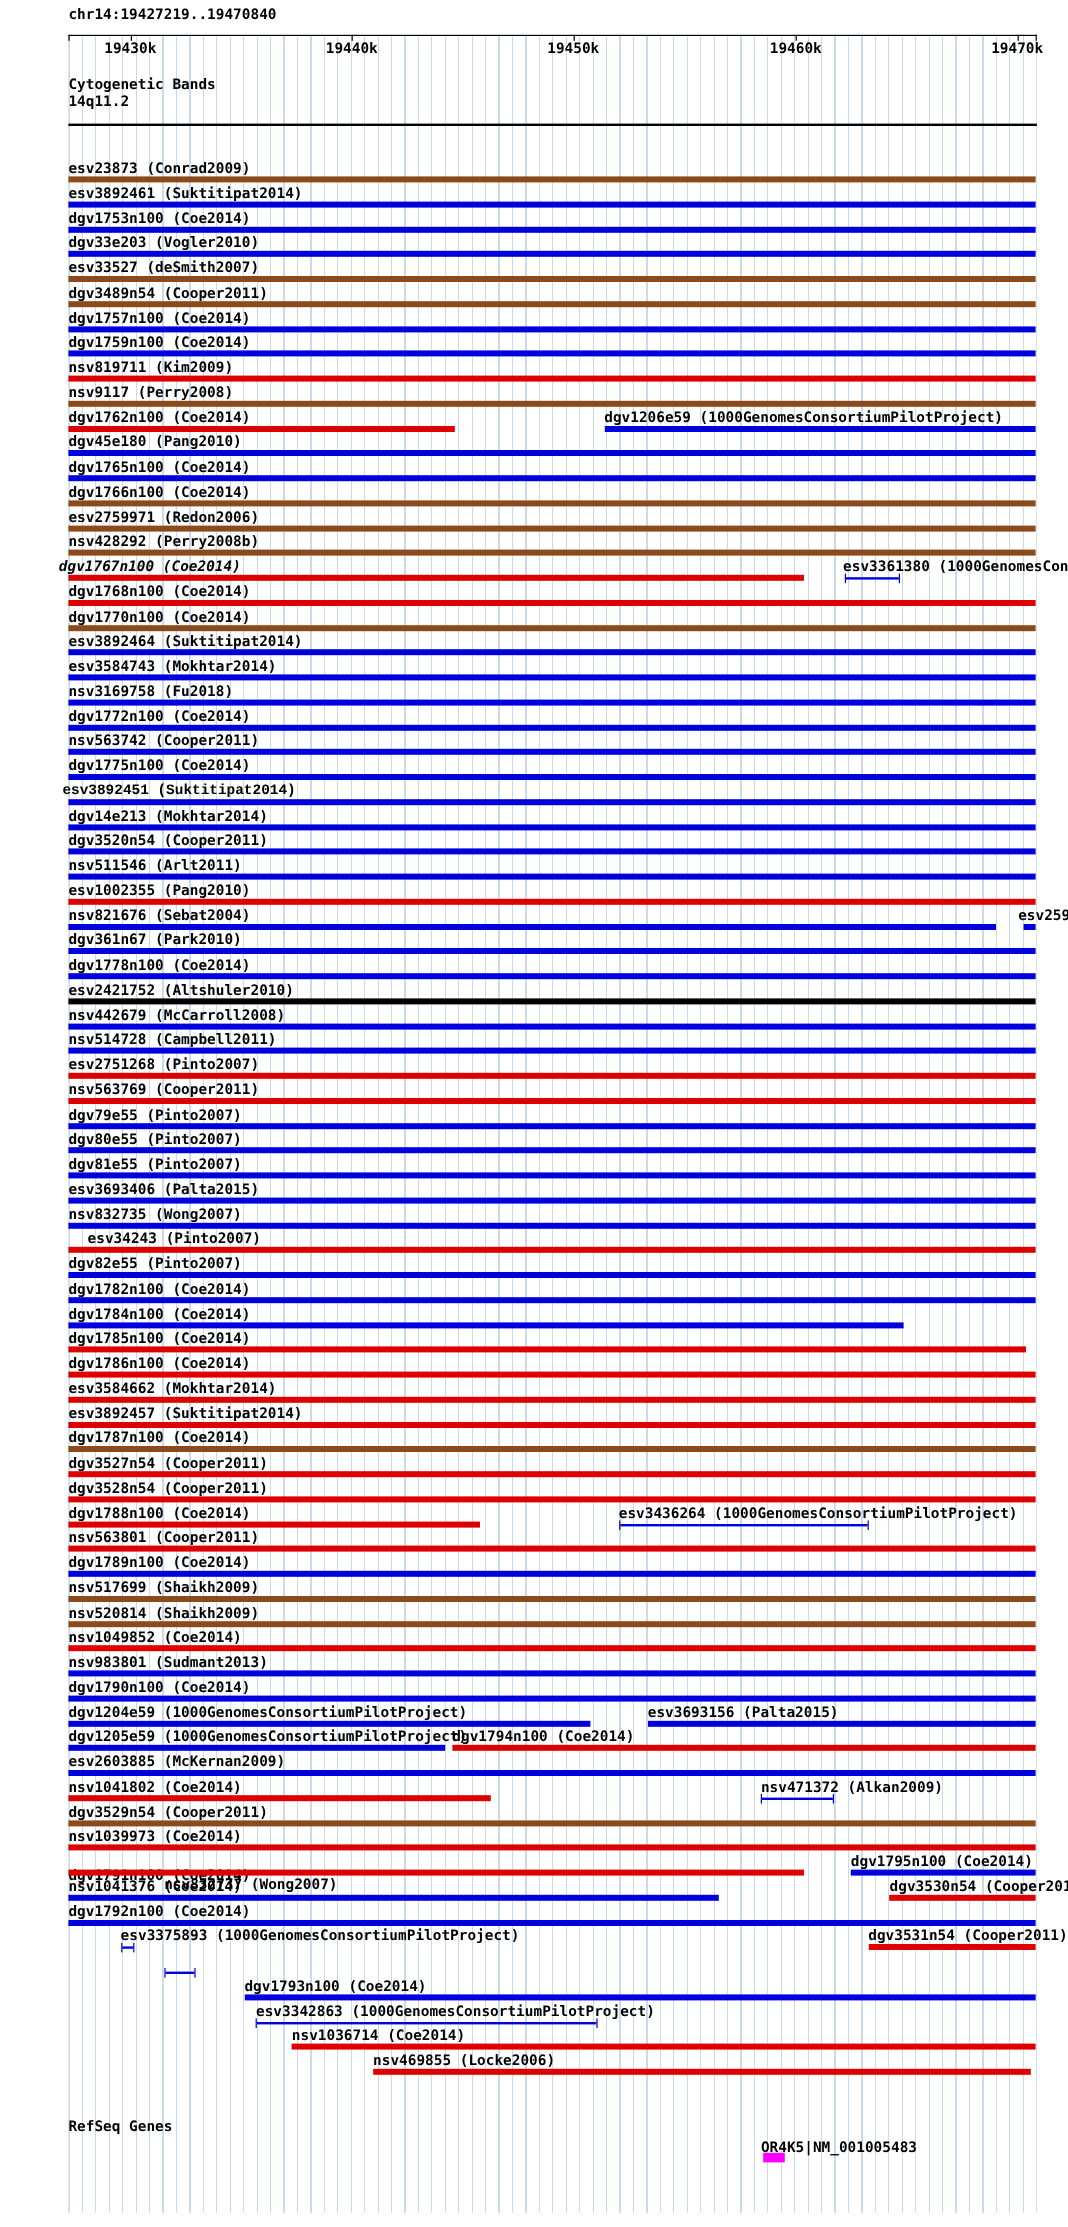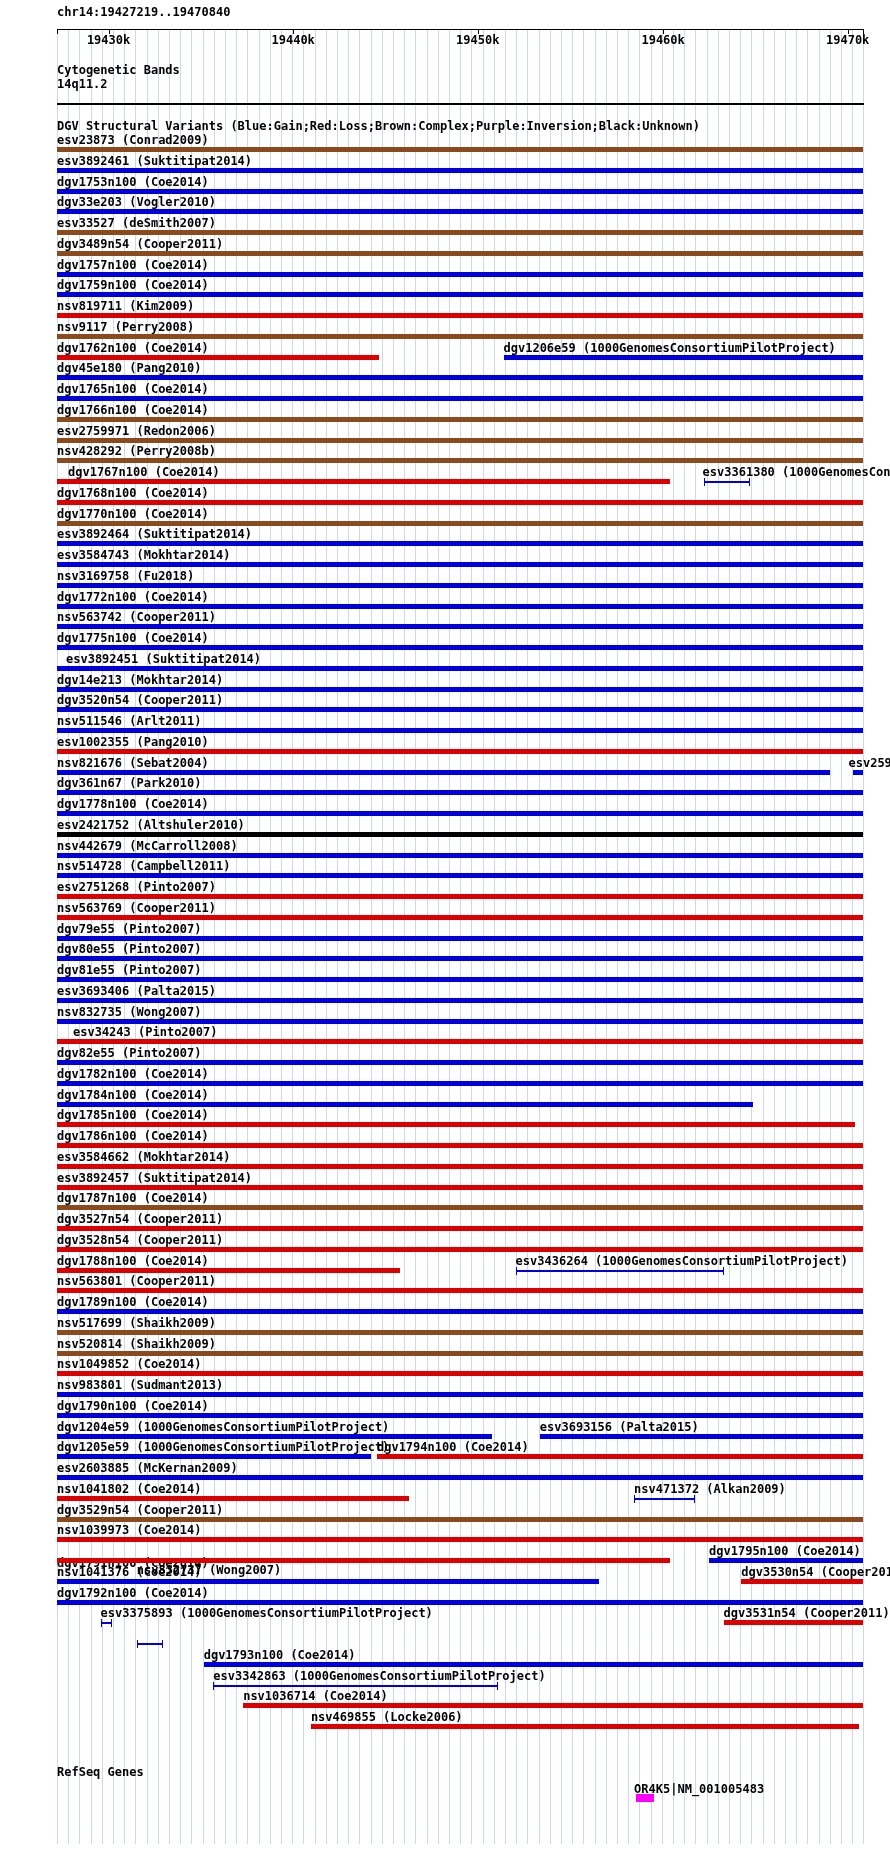--- a/index.html
+++ b/index.html
@@ -41,21 +41,20 @@
       <div class="tick" style="left: 663.112px;"></div>
       <div class="t tickl" style="left: 663.112px;">19460k</div>
       <div class="tick" style="left: 847.686px;"></div>
       <div class="t tickl" style="left: 847.686px;">19470k</div>
     </div>
 
   <div class="t" style="left:57px;top:64px;">Cytogenetic Bands</div>
   <div class="t" style="left:57px;top:78px;">14q11.2</div>
   <div class="bandline"></div>
 
-  <div class="t" style="left:57px;top:120px;">DGV Structural Variants (Blue:Gain;Red:Loss;Brown:Complex;Purple:Inversion;Black:Unknown)</div>
   <div id="tracks">
       <div class="vrow">
         <div class="t" style="left: 57px; top: 134px;">esv23873 (Conrad2009)</div>
         <div class="bar" style="left: 57px; width: 806px; top: 147px; background: rgb(139, 74, 27);"></div>
       </div>
       <div class="vrow">
         <div class="t" style="left: 57px; top: 154.75px;">esv3892461 (Suktitipat2014)</div>
         <div class="bar" style="left: 57px; width: 806px; top: 167.75px; background: rgb(0, 0, 221);"></div>
       </div>
       <div class="vrow">
@@ -110,21 +109,21 @@
       </div>
       <div class="vrow">
         <div class="t" style="left: 57px; top: 424.5px;">esv2759971 (Redon2006)</div>
         <div class="bar" style="left: 57px; width: 806px; top: 437.5px; background: rgb(139, 74, 27);"></div>
       </div>
       <div class="vrow">
         <div class="t" style="left: 57px; top: 445.25px;">nsv428292 (Perry2008b)</div>
         <div class="bar" style="left: 57px; width: 806px; top: 458.25px; background: rgb(139, 74, 27);"></div>
       </div>
       <div class="vrow">
-        <div class="t" style="left: 68px; top: 466px;">dgv1767n100 (Coe2014)</div>
+        <div class="t" style="left: 49px; top: 466px; font-style: italic;">dgv1767n100 (Coe2014)</div>
         <div class="bar" style="left: 57px; width: 612.56px; top: 479px; background: rgb(221, 0, 0);"></div>
         <div class="t" style="left: 702.606px; top: 466px;">esv3361380 (1000GenomesConsorti</div>
         <div class="ibeam" style="left: 704.218px; width: 45.942px; top: 478px; color: rgb(0, 0, 221);"></div>
       </div>
       <div class="vrow">
         <div class="t" style="left: 57px; top: 486.75px;">dgv1768n100 (Coe2014)</div>
         <div class="bar" style="left: 57px; width: 806px; top: 499.75px; background: rgb(221, 0, 0);"></div>
       </div>
       <div class="vrow">
         <div class="t" style="left: 57px; top: 507.5px;">dgv1770n100 (Coe2014)</div>
@@ -148,21 +147,21 @@
       </div>
       <div class="vrow">
         <div class="t" style="left: 57px; top: 611.25px;">nsv563742 (Cooper2011)</div>
         <div class="bar" style="left: 57px; width: 806px; top: 624.25px; background: rgb(0, 0, 221);"></div>
       </div>
       <div class="vrow">
         <div class="t" style="left: 57px; top: 632px;">dgv1775n100 (Coe2014)</div>
         <div class="bar" style="left: 57px; width: 806px; top: 645px; background: rgb(0, 0, 221);"></div>
       </div>
       <div class="vrow">
-        <div class="t" style="left: 66px; top: 652.75px;">esv3892451 (Suktitipat2014)</div>
+        <div class="t" style="left: 52px; top: 652.75px; font-family: Liberation Mono, monospace;">esv3892451 (Suktitipat2014)</div>
         <div class="bar" style="left: 57px; width: 806px; top: 665.75px; background: rgb(0, 0, 221);"></div>
       </div>
       <div class="vrow">
         <div class="t" style="left: 57px; top: 673.5px;">dgv14e213 (Mokhtar2014)</div>
         <div class="bar" style="left: 57px; width: 806px; top: 686.5px; background: rgb(0, 0, 221);"></div>
       </div>
       <div class="vrow">
         <div class="t" style="left: 57px; top: 694.25px;">dgv3520n54 (Cooper2011)</div>
         <div class="bar" style="left: 57px; width: 806px; top: 707.25px; background: rgb(0, 0, 221);"></div>
       </div>

